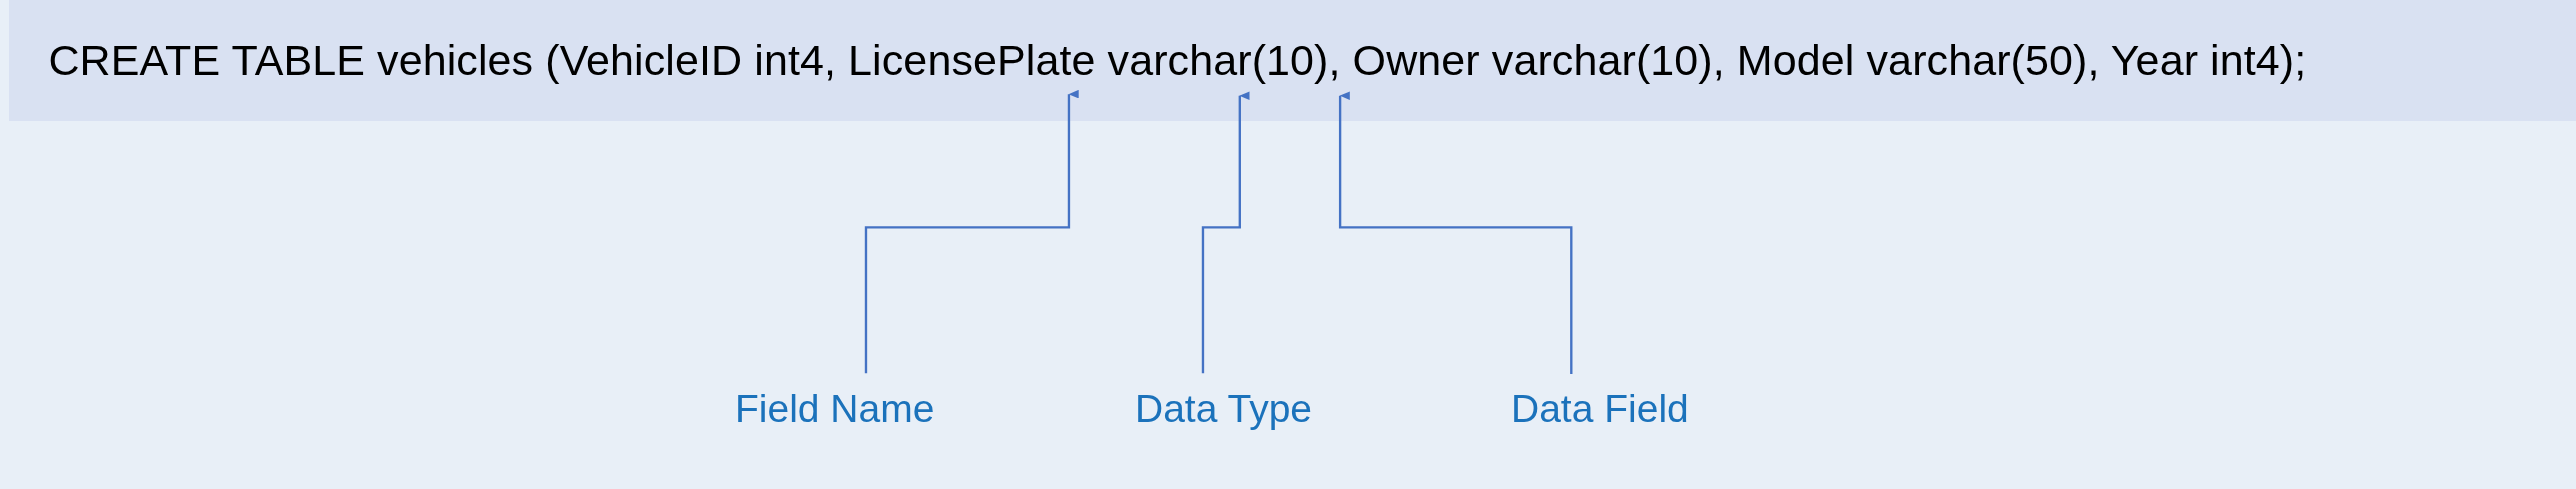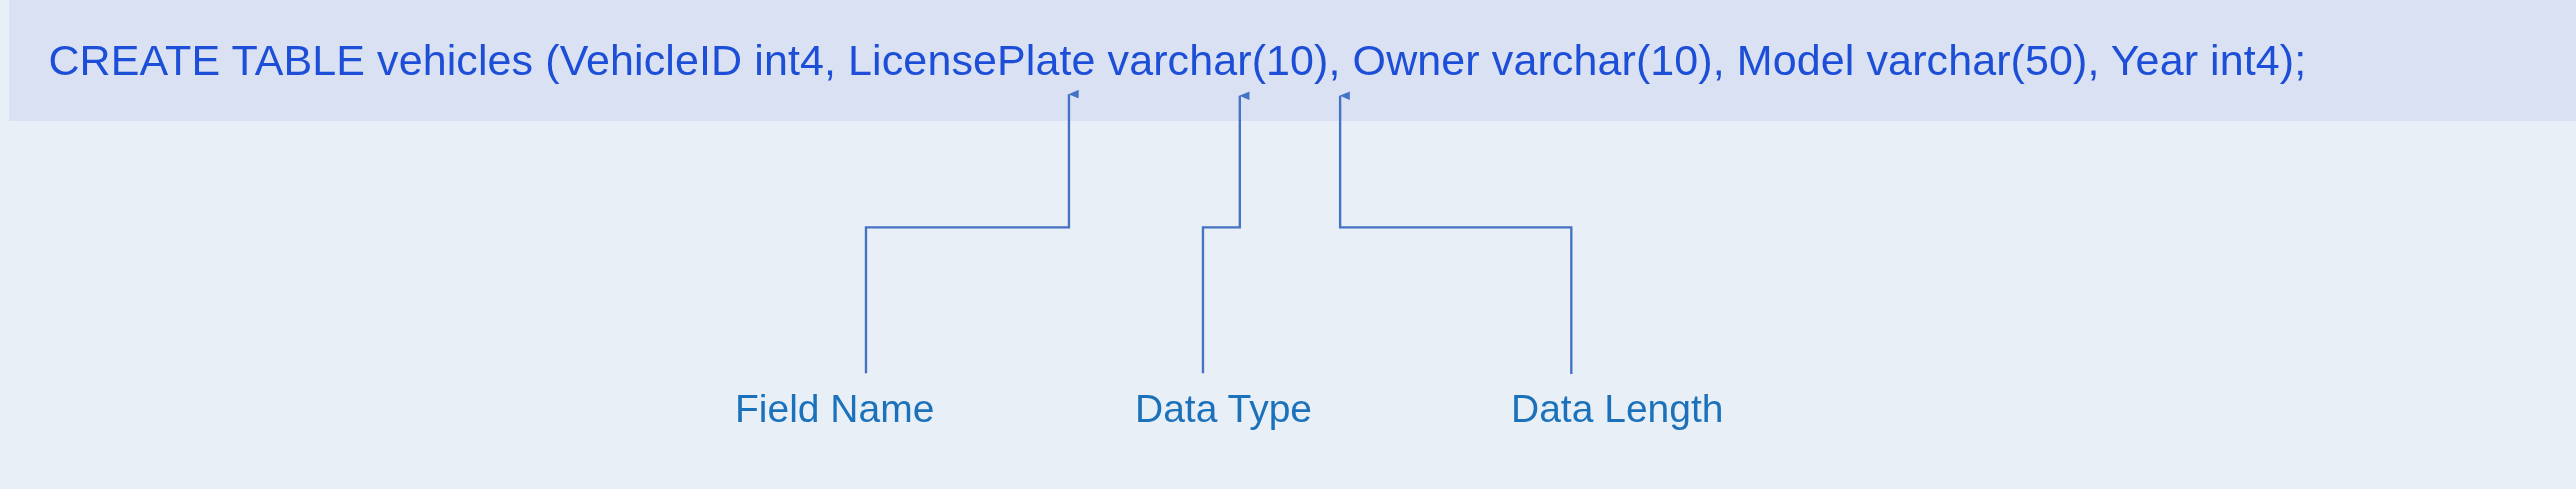--- a/index.html
+++ b/index.html
@@ -26,21 +26,21 @@
   }
   #sql-statement {
     position: absolute;
     left: 39px;
     top: 0px;
     height: 149px;
     line-height: 121px;
     white-space: pre;
     font-size: 43px;
     letter-spacing: 0.1px;
-    color: #1d4ed8;
+    color: #000000;
     font-family: "Liberation Sans", sans-serif;
   }
   
   #connectors {
     position: absolute;
     left: 0;
     top: 0;
     width: 2576px;
     height: 490px;
     pointer-events: none;
@@ -83,16 +83,16 @@
 
     <g>
       <path d="M 2005,477 L 2005,290 L 1710,290 L 1710,122" fill="none" stroke="#4472c4" stroke-width="3" marker-end="url(#arrowhead)"></path>
     </g>
   </svg>
 
   <div class="annotation-label" id="label-data-type">Data Type</div>
 
   <div class="annotation-label" id="label-field-name">Field Name</div>
 
-  <div class="annotation-label" id="label-data-length">Data Length</div>
+  <div class="annotation-label" id="label-data-length">Data Field</div>
 
 </div>
 
 
 </body></html>

